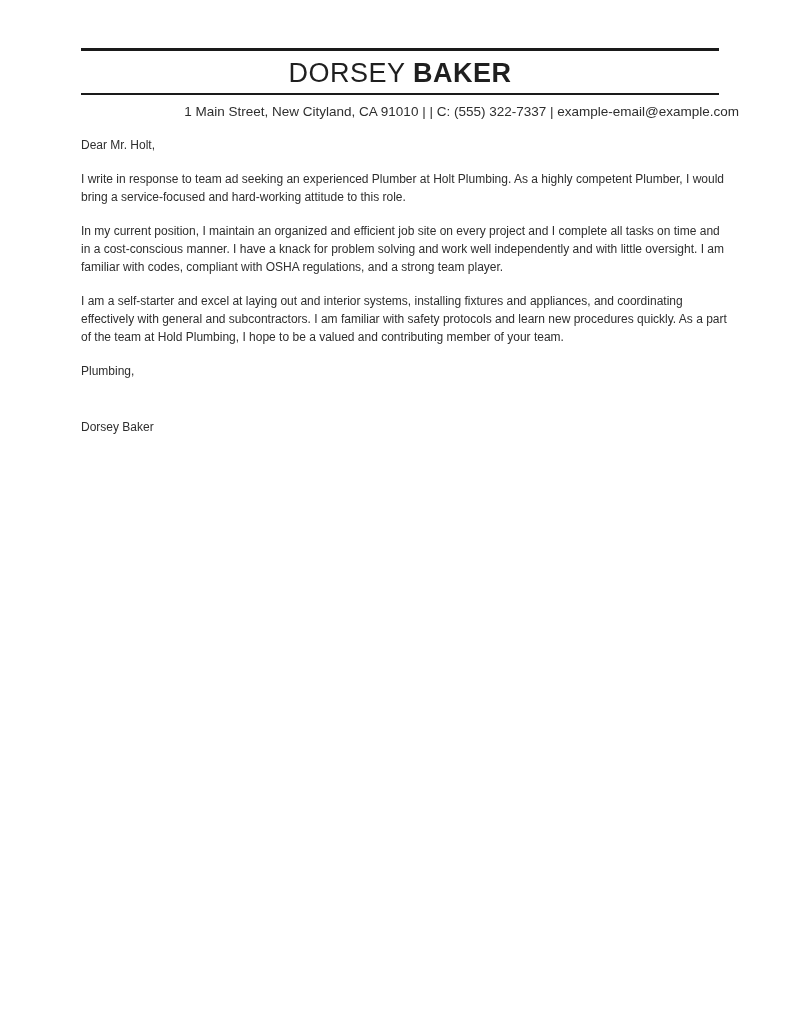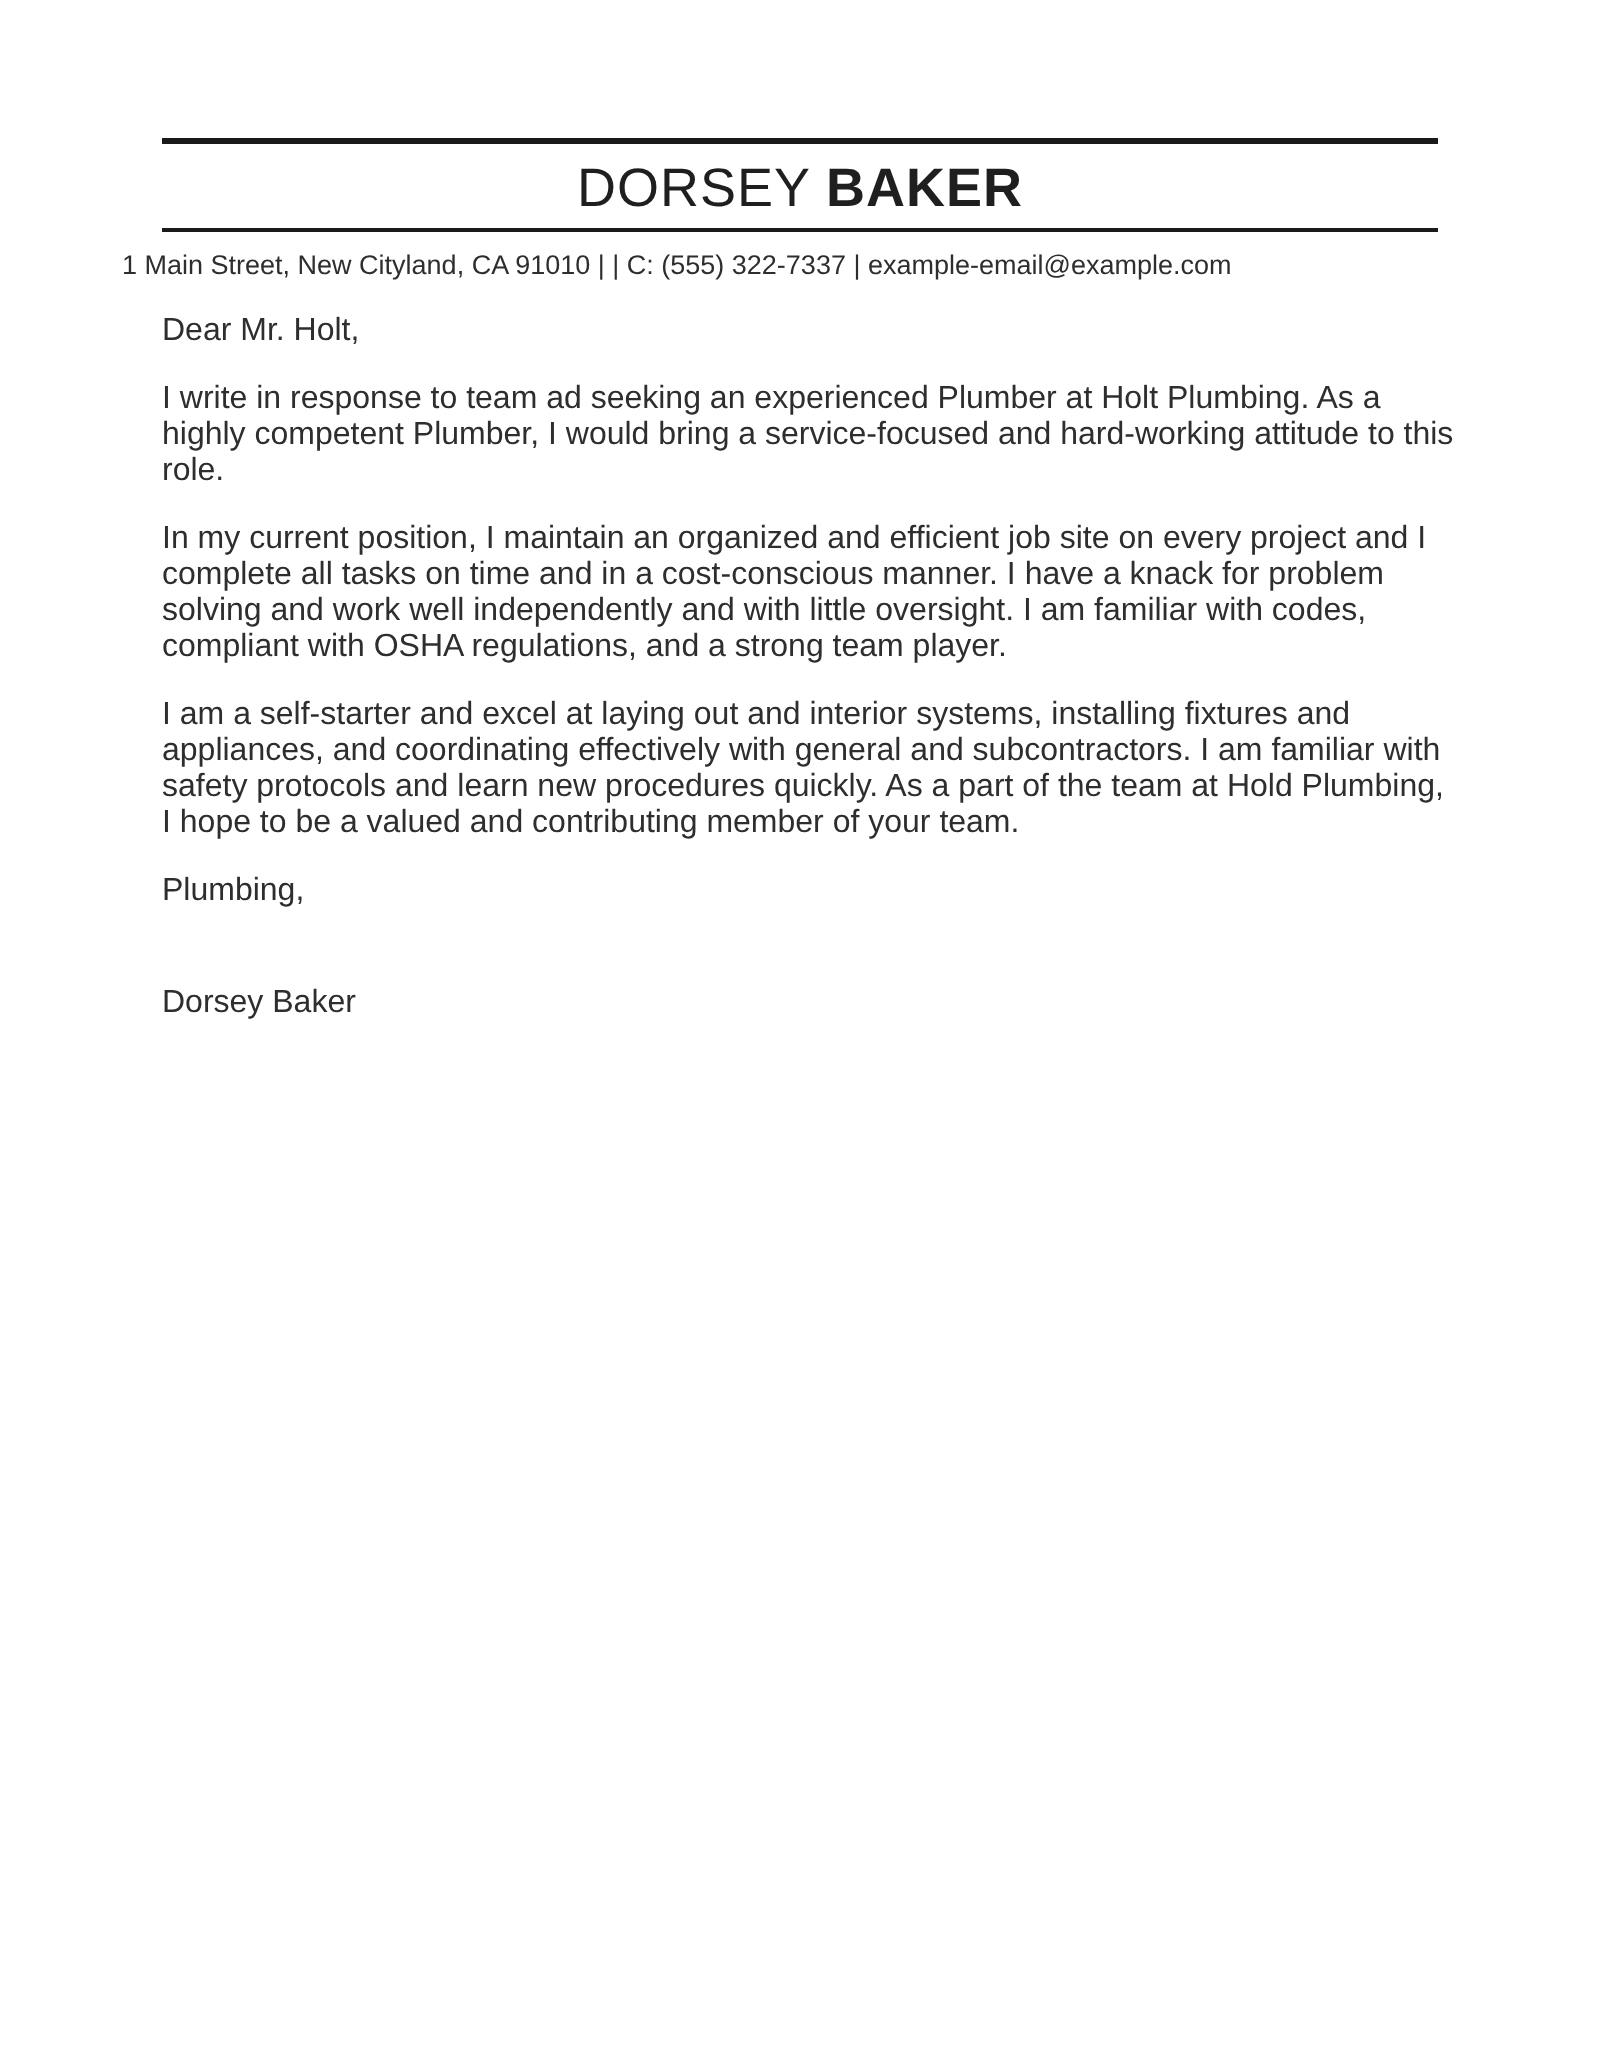--- a/index.html
+++ b/index.html
@@ -9,21 +9,21 @@
   }
   .page {
     position: relative;
     width: 800px;
     height: 956px;
     background: #ffffff;
     font-family: "Liberation Sans", sans-serif;
     color: #2e2e2e;
     overflow: hidden;
     box-sizing: border-box;
-    padding-top: 69px;
+    padding-top: 48px;
   }
   .masthead {
     margin: 0 81px;
     border-top: 3px solid #1a1a1a;
     border-bottom: 2px solid #1a1a1a;
     text-align: center;
     padding: 5px 0 3px 0;
   }
   .name {
     font-size: 27px;
@@ -33,30 +33,30 @@
     white-space: nowrap;
   }
   .name .first {
     font-weight: 400;
   }
   .name .last {
     font-weight: 700;
   }
   .contact {
     margin: 8px 61px 12px 61px;
-    text-align: left;
+    text-align: right;
     font-size: 13.5px;
     line-height: 17px;
     color: #2e2e2e;
     white-space: nowrap;
   }
   .letter {
     margin: 16px 74px 0 81px;
     width: 648px;
-    font-size: 16px;
+    font-size: 12px;
     line-height: 18px;
     color: #2e2e2e;
   }
   .letter p {
     margin: 0 0 16px 0;
   }
   .letter p.signature {
     margin-top: 38px;
     margin-bottom: 0;
   }

